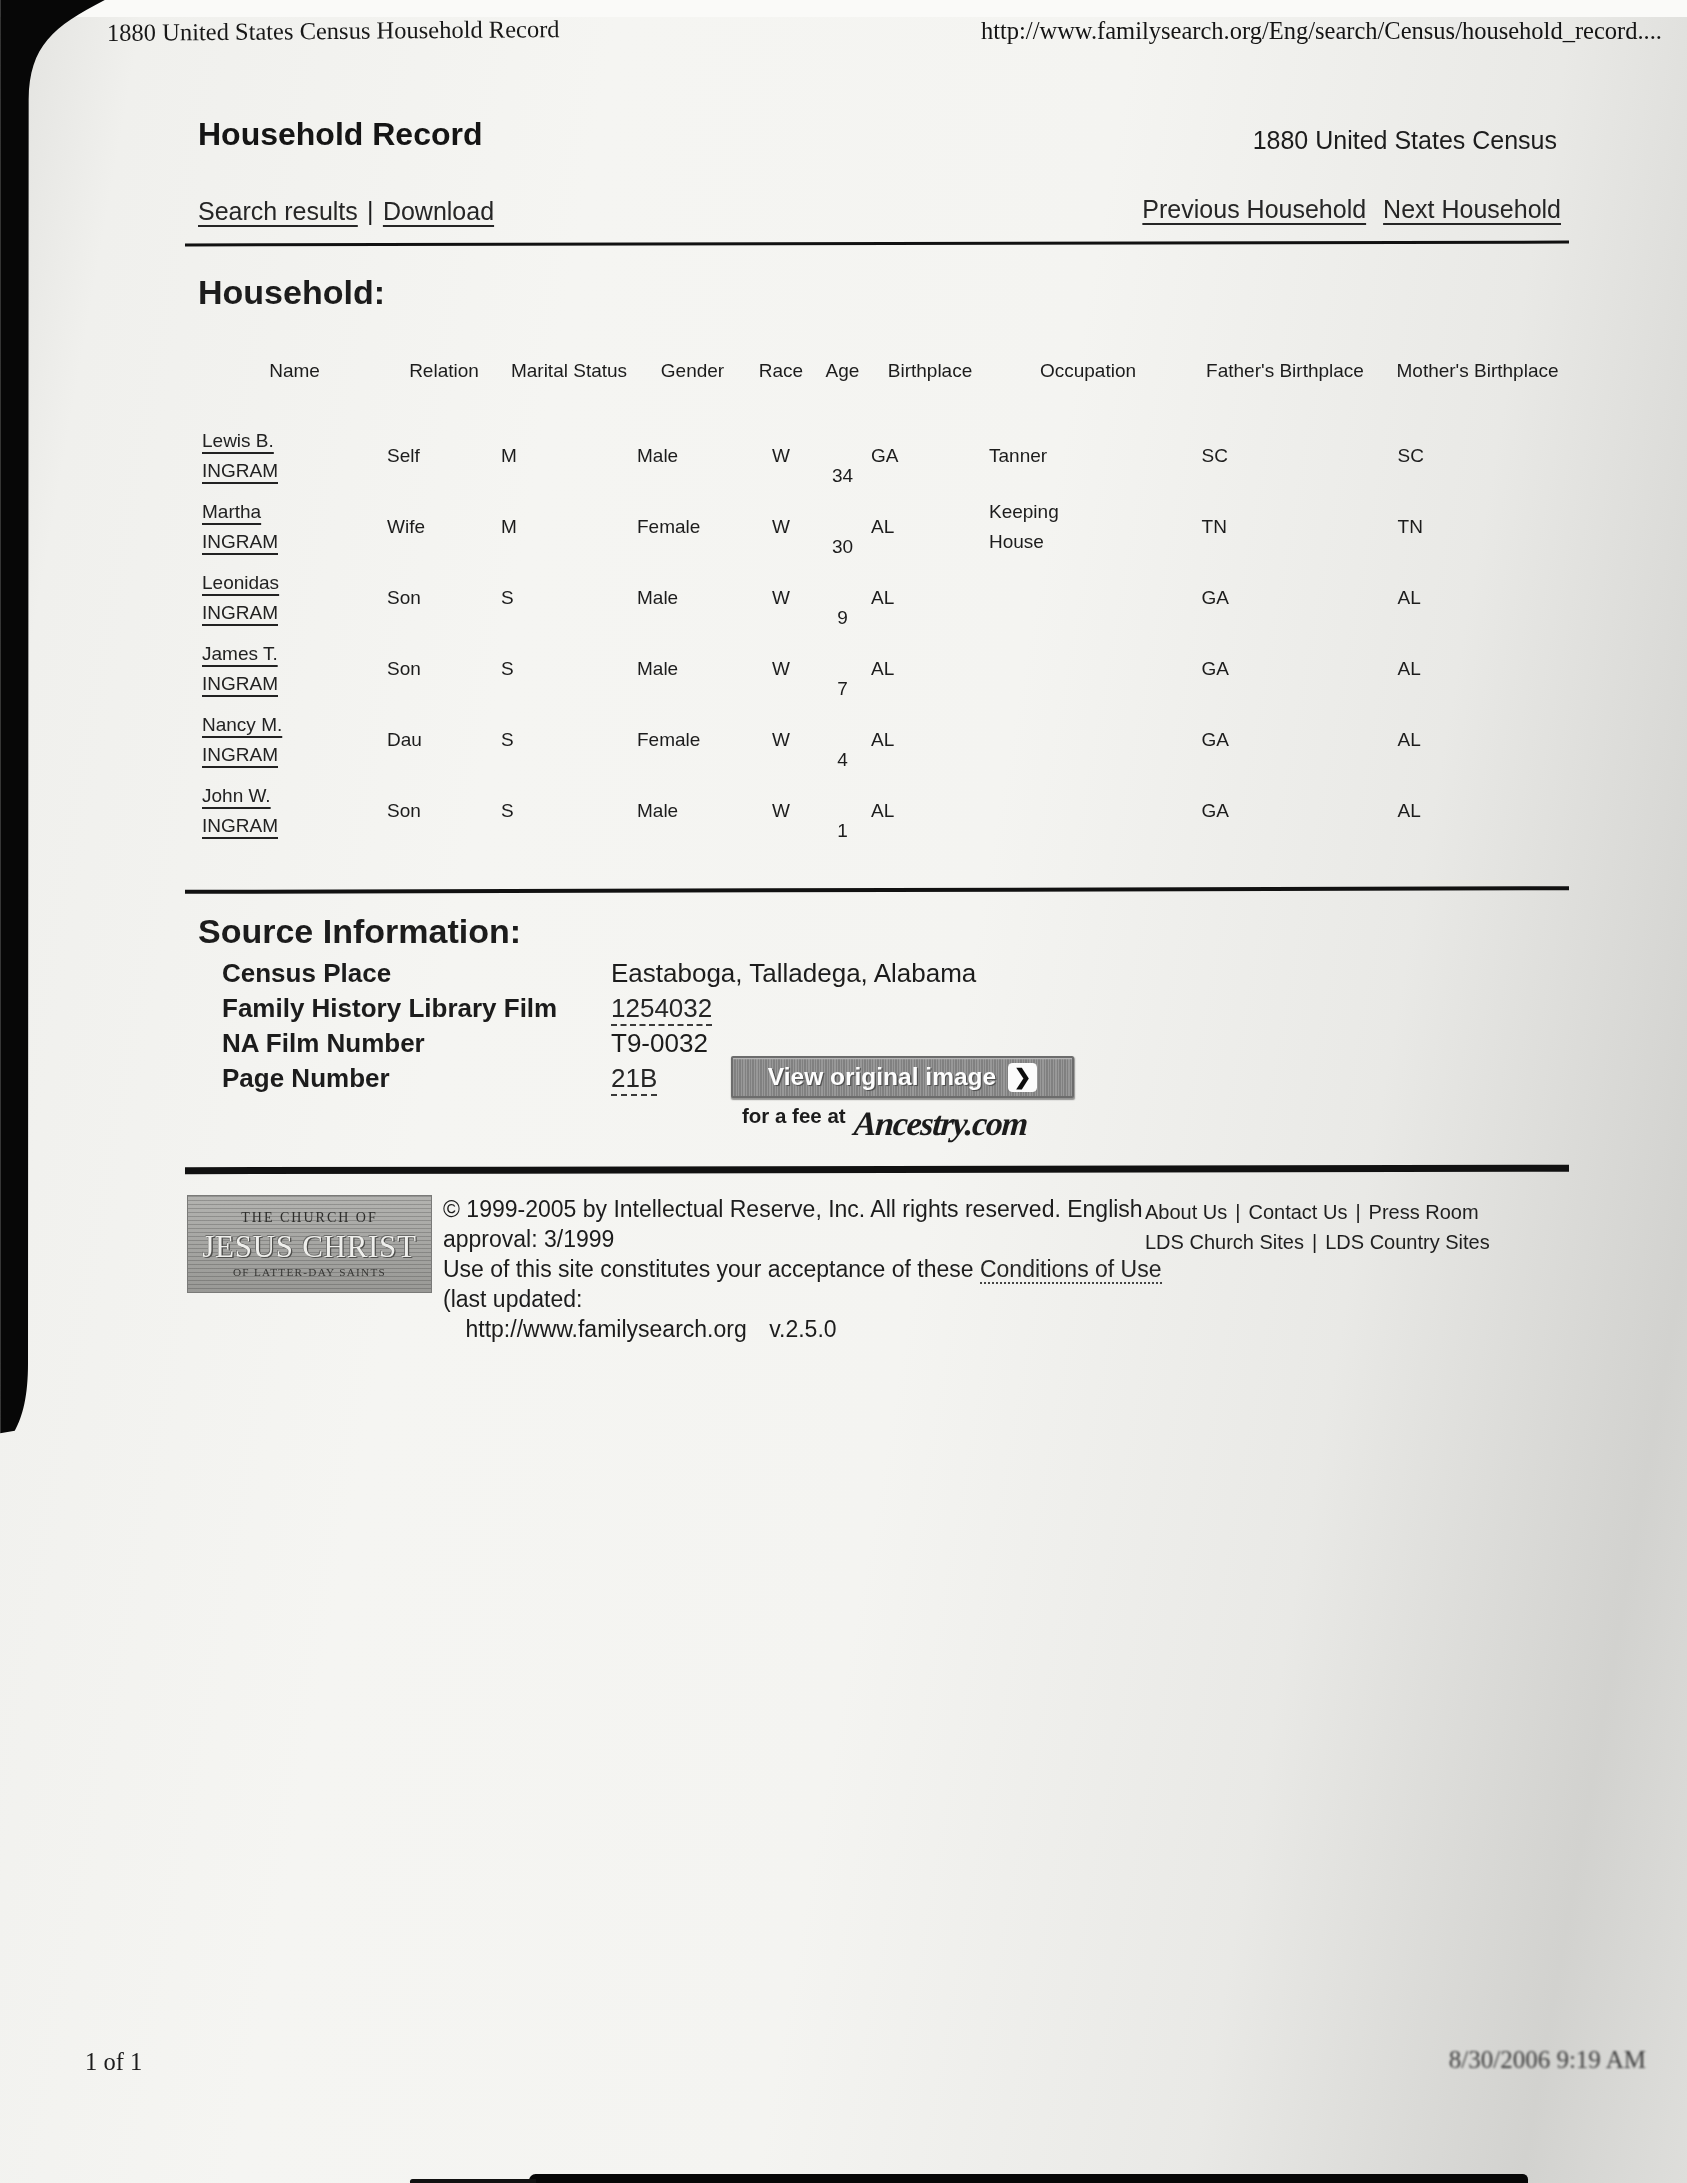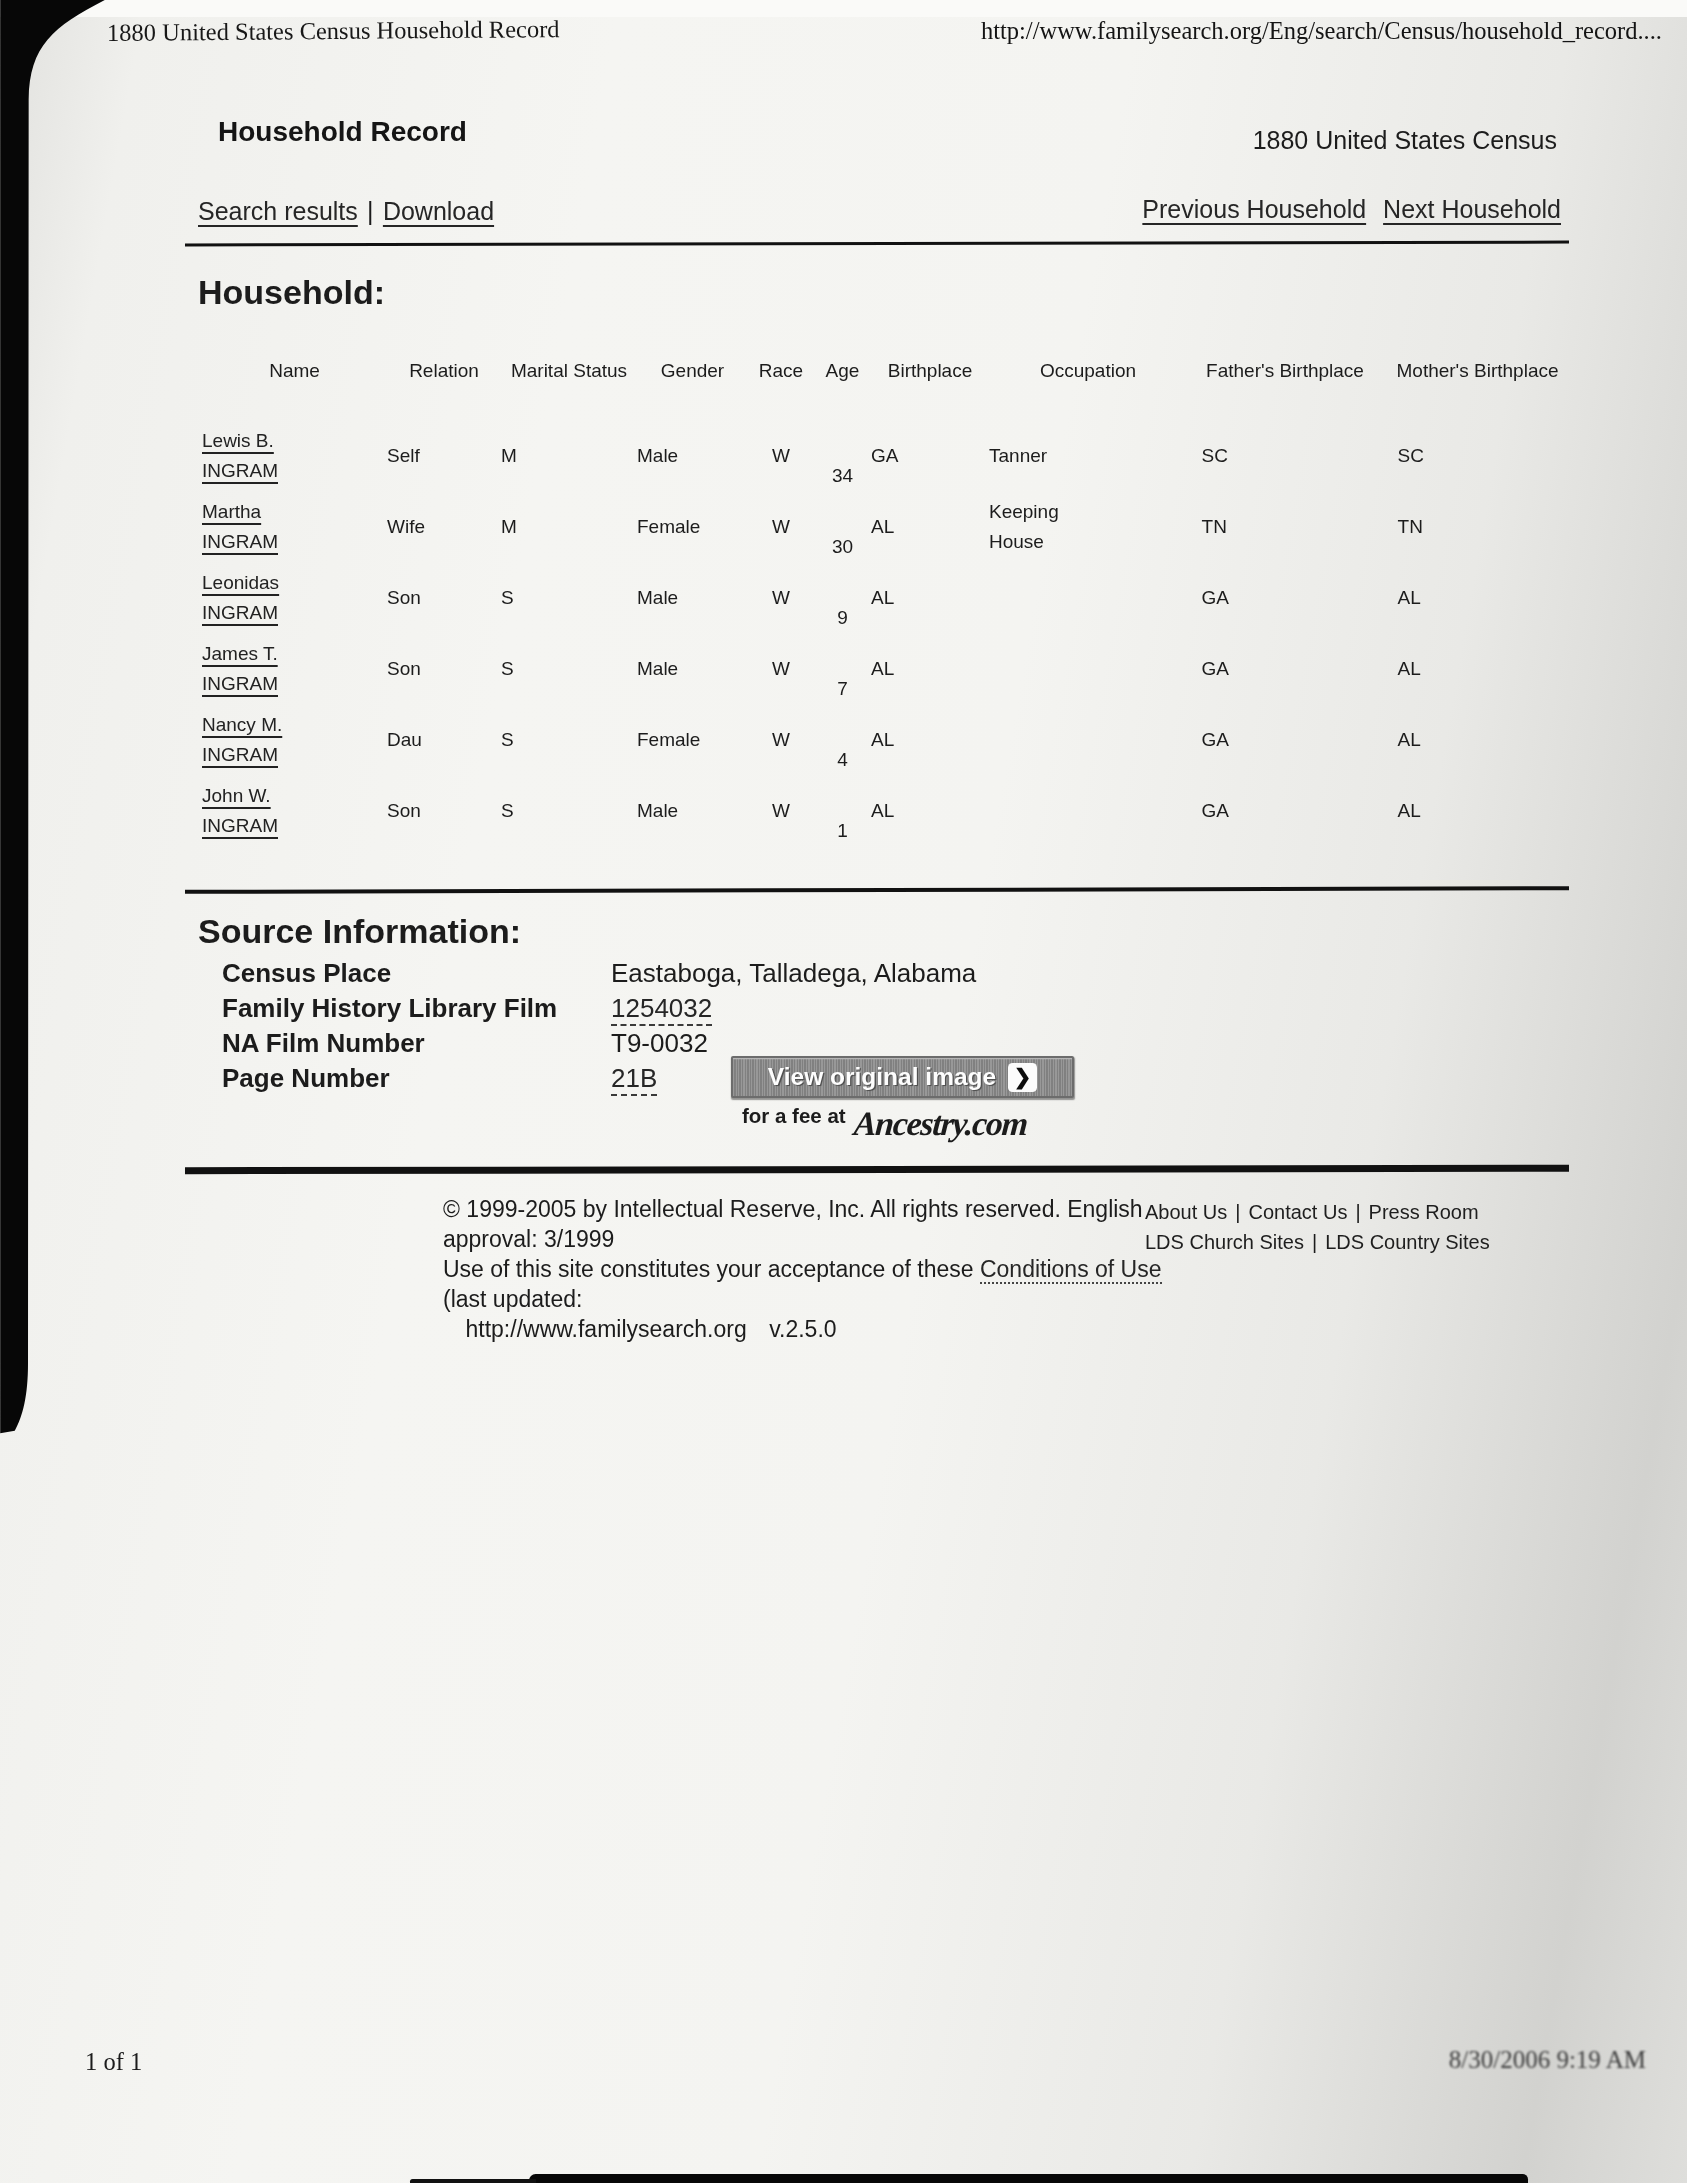--- a/index.html
+++ b/index.html
@@ -15,21 +15,21 @@
   .edge-bottom { position:absolute; left:529px; top:2174px; width:999px; height:8.6px;
     background:#070707; border-radius:6.6px 5.3px 0 0; }
   .edge-bottom2 { position:absolute; left:410px; top:2179px; width:126px; height:4px;
     background:#111; border-radius:2.6px 0 0 0; }
 
   .print-left { position:absolute; left:107px; top:17px; font-family:"Liberation Serif", serif;
     font-size:24.5px; color:#181818; transform:rotate(-0.5deg); }
   .print-right { position:absolute; right:25px; top:17px; font-family:"Liberation Serif", serif;
     font-size:24.5px; color:#141414; }
 
-  .h1 { position:absolute; left:198px; top:116px; font-size:28px; font-weight:bold; color:#151515;margin-left:20px; }
+  .h1 { position:absolute; left:198px; top:116px; font-size:32px; font-weight:bold; color:#151515; }
   .census-label { position:absolute; right:130px; top:126px; font-size:25px; }
 
   .nav-left { position:absolute; left:198px; top:197px; font-size:25px; }
   .nav-right { position:absolute; right:126px; top:195px; font-size:25px; }
   .link { color:#262626; text-decoration:underline; text-decoration-thickness:2px; text-underline-offset:4.6px; cursor:pointer; }
   .nav-sep { margin:0 9.3px; }
   .nav-gap { display:inline-block; width:17px; }
 
   .rule { position:absolute; left:185px; width:1384px; background:#111; }
   .rule1 { top:242px; height:3.3px; transform:rotate(-0.12deg); }
@@ -239,20 +239,25 @@
     <span class="chev-box">
         <span class="chev">❯</span>
       </span>
   </div>
   <div class="fee-line">
     <span class="fee-prefix">for a fee at</span><span class="ancestry">Ancestry.com</span>
   </div>
 
   <div class="rule rule3"></div>
 
+  <div class="lds-logo">
+    <div class="lds-l1">THE CHURCH OF</div>
+    <div class="lds-l2">JESUS CHRIST</div>
+    <div class="lds-l3">OF LATTER-DAY SAINTS</div>
+  </div>
 
   <div class="copy-block">
     <div>© 1999-2005 by Intellectual Reserve, Inc.  All rights reserved.  English</div>
     <div>approval: 3/1999</div>
     <div><span>Use of this site constitutes your acceptance of these </span><span class="dot-link">Conditions of Use</span></div>
     <div>(last updated:</div>
     <div class="indent"><span>http://www.familysearch.org</span><span class="ver-gap"></span><span>v.2.5.0</span></div>
   </div>
 
   <div class="flinks">

